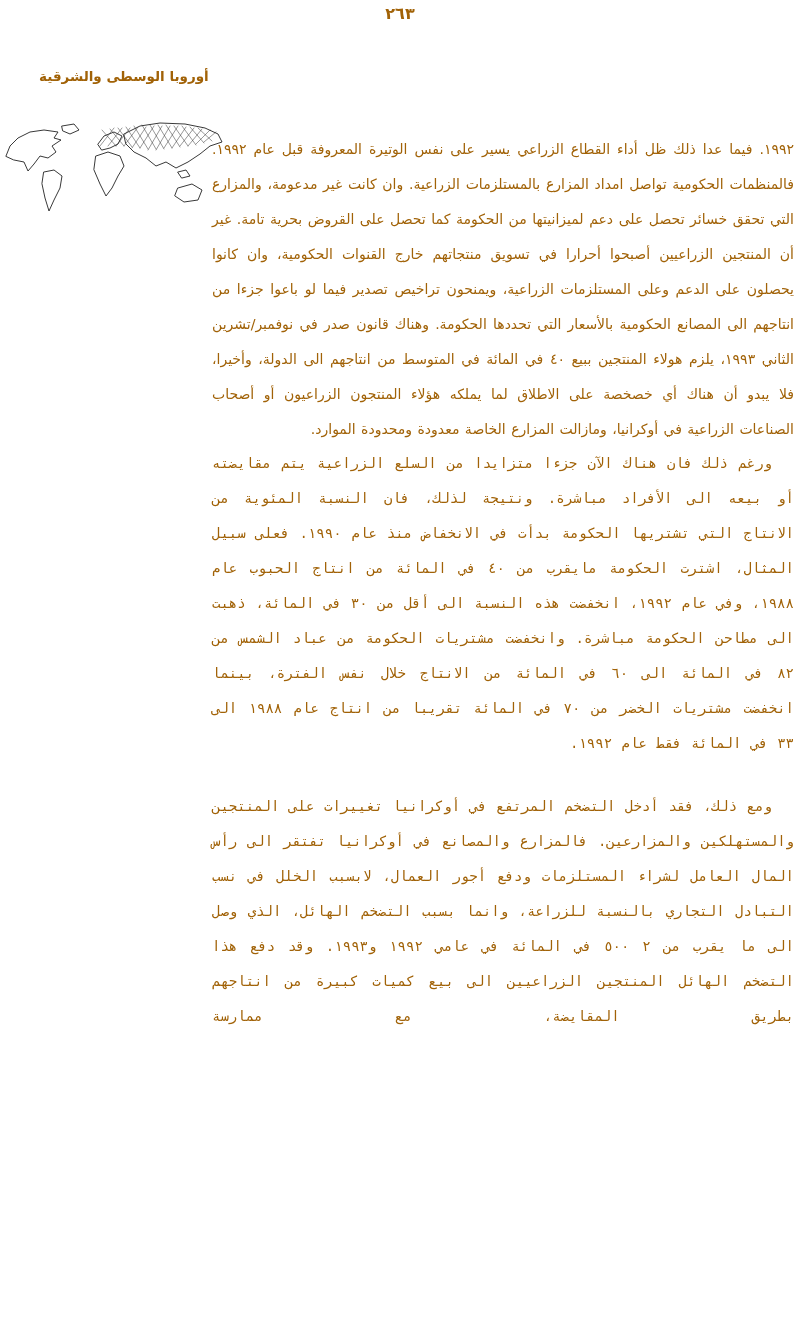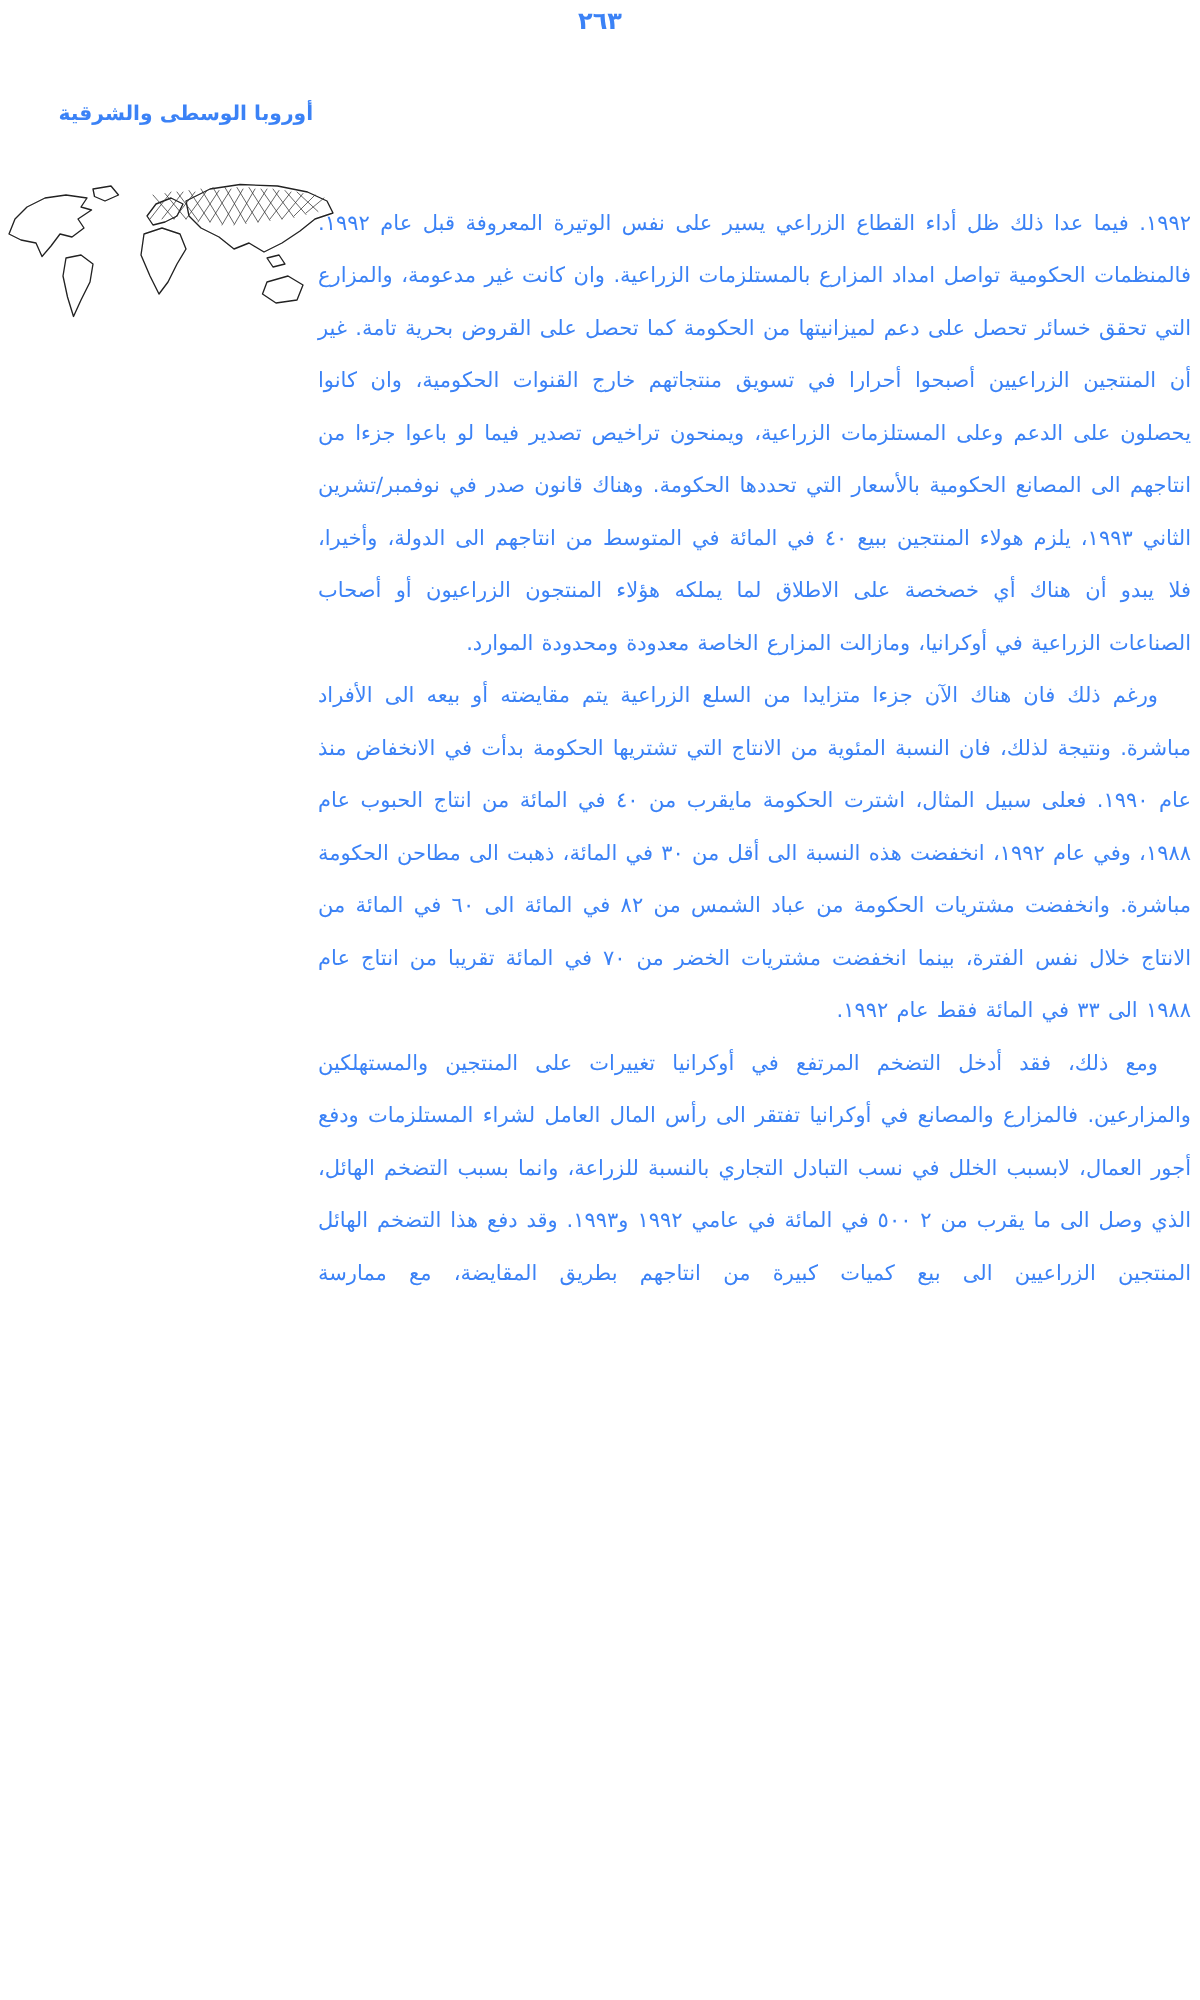--- a/index.html
+++ b/index.html
@@ -6,21 +6,21 @@
     margin: 0;
     padding: 0;
     background: #ffffff;
   }
   .page {
     position: relative;
     width: 800px;
     height: 1333px;
     background: #ffffff;
     font-family: "DejaVu Sans", "Liberation Sans", sans-serif;
-    color: #3b82f6;
+    color: #a16207;
     overflow: hidden;
   }
   .page-number {
     position: absolute;
     top: 4px;
     left: 0;
     width: 100%;
     text-align: center;
     font-size: 16px;
     font-weight: bold;
@@ -49,22 +49,22 @@
     top: 132px;
     left: 212px;
     width: 582px;
     direction: rtl;
     text-align: justify;
     font-size: 14px;
     line-height: 35px;
     word-spacing: 1px;
   }
   .para { margin: 0; padding: 0; }
-  .para.indent { text-indent: 22px; }
-  .para.continued { text-align-last: justify; }
+  .para.indent { text-indent: 22px; font-family: Liberation Mono, monospace; }
+  .para.continued { text-align-last: justify; margin-top: 28px; }
 </style>
 </head>
 <body>
 
 <div class="page">
 
   <div class="page-number">٢٦٣</div>
 
   <div class="section-header">أوروبا الوسطى والشرقية</div>
 

